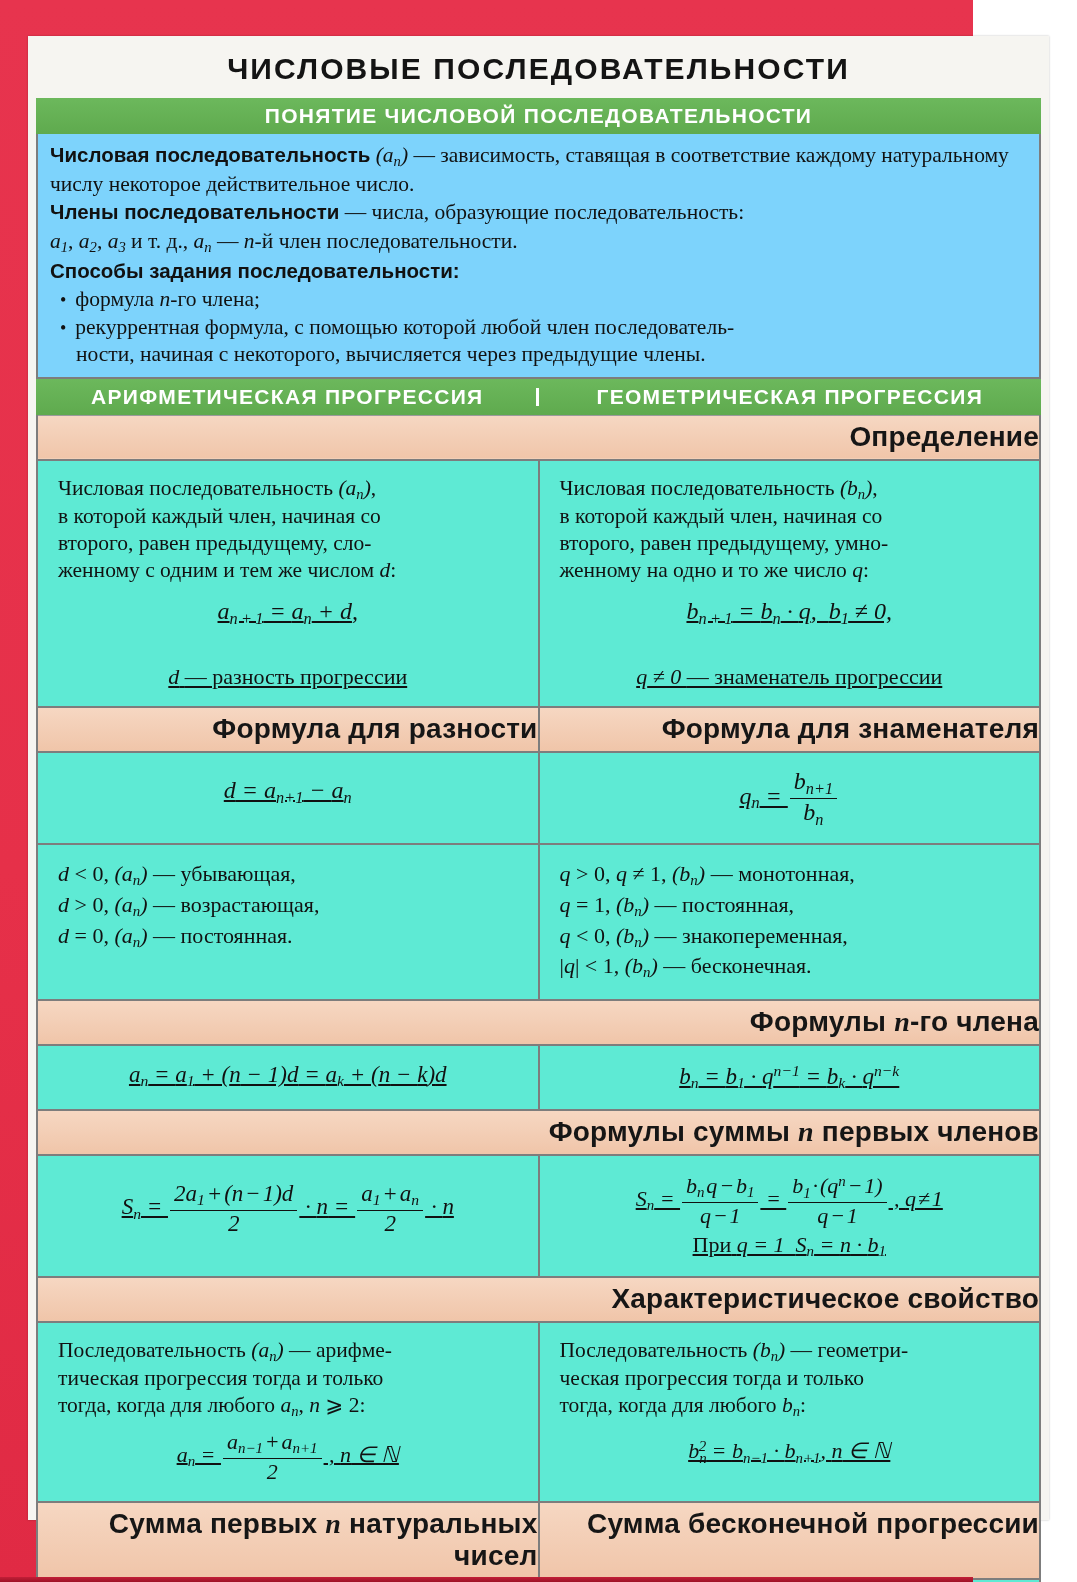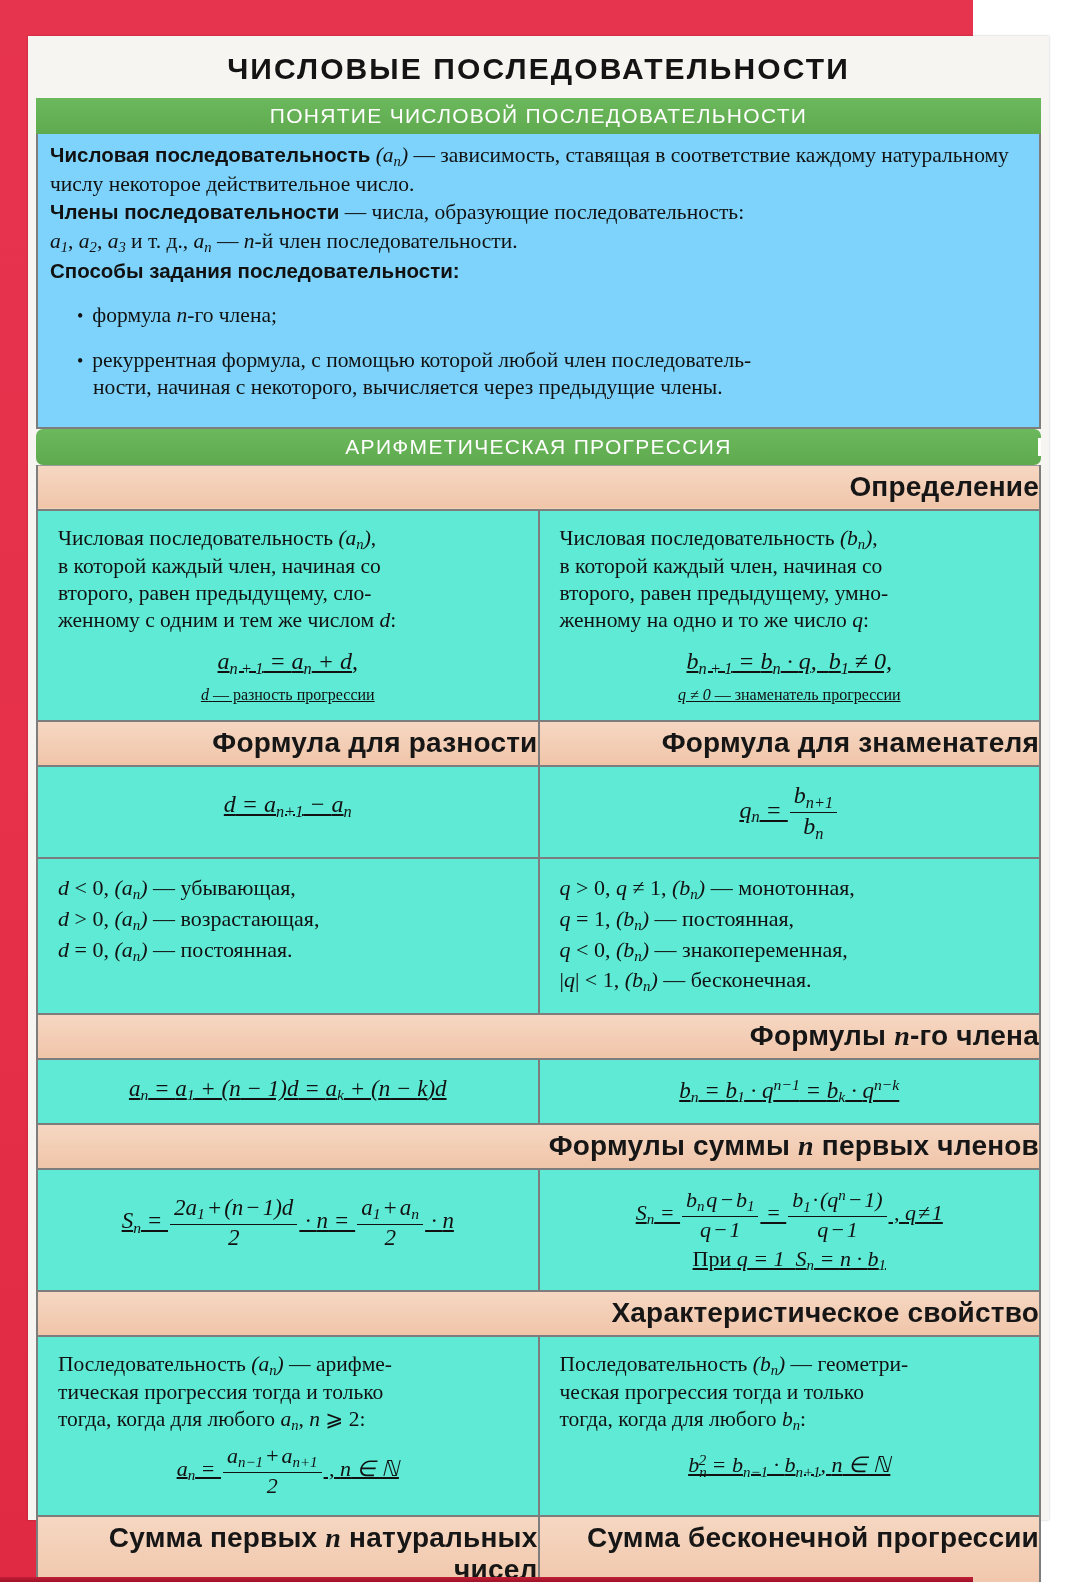--- a/index.html
+++ b/index.html
@@ -50,30 +50,29 @@
     color: #141414;
     padding: 12px 0 14px 0;
     line-height: 1;
   }
 
   
   .green-banner {
     background: linear-gradient(180deg,#6cb85c 0%, #5faa4e 100%);
     color: #ffffff;
     text-align: center;
-    font-weight: normal;
+    font-weight: bold;
     font-size: 21px;
     letter-spacing: 1.3px;
     padding: 7px 0 7px 0;
     line-height: 1.05;
     position: relative;
   }
   .green-banner.split {
     display: flex;
-    border-radius: 7px;
   }
   .green-banner.split > div {
     flex: 1 1 50%;
     position: relative;
   }
   .green-banner.split > div:first-child::after{
     content:"";
     position:absolute;
     right:0; top:2px; bottom:2px;
     width:3px;
@@ -85,21 +84,21 @@
     background: #7dd3fc;
     padding: 8px 12px 8px 12px;
     font-family: "Liberation Serif", serif;
     font-size: 21.5px;
     line-height: 1.28;
     color: #111;
   }
   .intro p { margin: 0 0 1px 0; }
   .intro b { font-family:"Liberation Sans", sans-serif; font-size:20.5px; }
   .intro .bullet {
-    margin: 17px;
+    margin: 0;
     padding-left: 26px;
     text-indent: -16px;
     line-height: 1.28;
   }
   .intro .bullet::before {
     content: "\2022";
     font-size: 18px;
     padding-right: 9px;
   }
   i.v { font-family:"Liberation Serif", serif; font-style: italic; }
@@ -141,21 +140,21 @@
   .formula {
     font-family: "Liberation Serif", serif;
     font-style: italic;
     font-size: 24px;
     text-align: center;
     padding: 6px 6px 8px 6px;
     color: #111;
     white-space: nowrap;
     text-decoration: underline;
   }
-  .formula.small { font-size: 16px; }
+  .formula.small { font-size: 22px; margin-top: 28px; }
 
   
   .frac {
     display: inline-block;
     vertical-align: middle;
     text-align: center;
     line-height: 1.05;
     margin: 0 2px;
   }
   .frac > .num { display: block; padding: 0 4px 1px 4px; border-bottom: 1.6px solid #111; }
@@ -194,20 +193,21 @@
         <i class="v">a<span class="sub">1</span></i>, <i class="v">a<span class="sub">2</span></i>, <i class="v">a<span class="sub">3</span></i>
         и т. д., <i class="v">a<span class="sub">n</span></i> — <i class="v">n</i>-й член последовательности.
       </p>
       <p><b>Способы задания последовательности:</b></p>
       <p class="bullet">формула <i class="v">n</i>-го члена;</p>
       <p class="bullet">рекуррентная формула, с помощью которой любой член последователь-<br>ности, начиная с некоторого, вычисляется через предыдущие члены.</p>
     </div>
 
     <div class="green-banner split">
       <div>АРИФМЕТИЧЕСКАЯ ПРОГРЕССИЯ</div>
+      <div>ГЕОМЕТРИЧЕСКАЯ ПРОГРЕССИЯ</div>
     </div>
 
     <table class="tbl">
 
       <tbody>
           <tr class="bandrow">
         <td colspan="2">Определение</td>
       </tr>
       <tr>
         <td>

